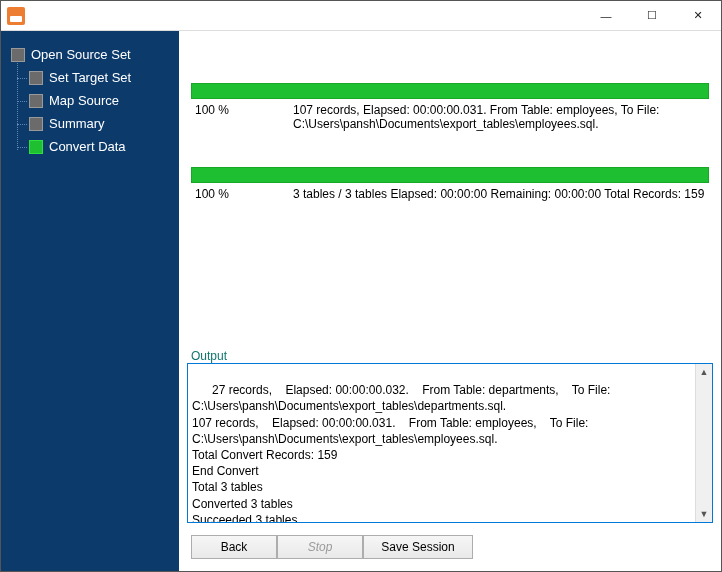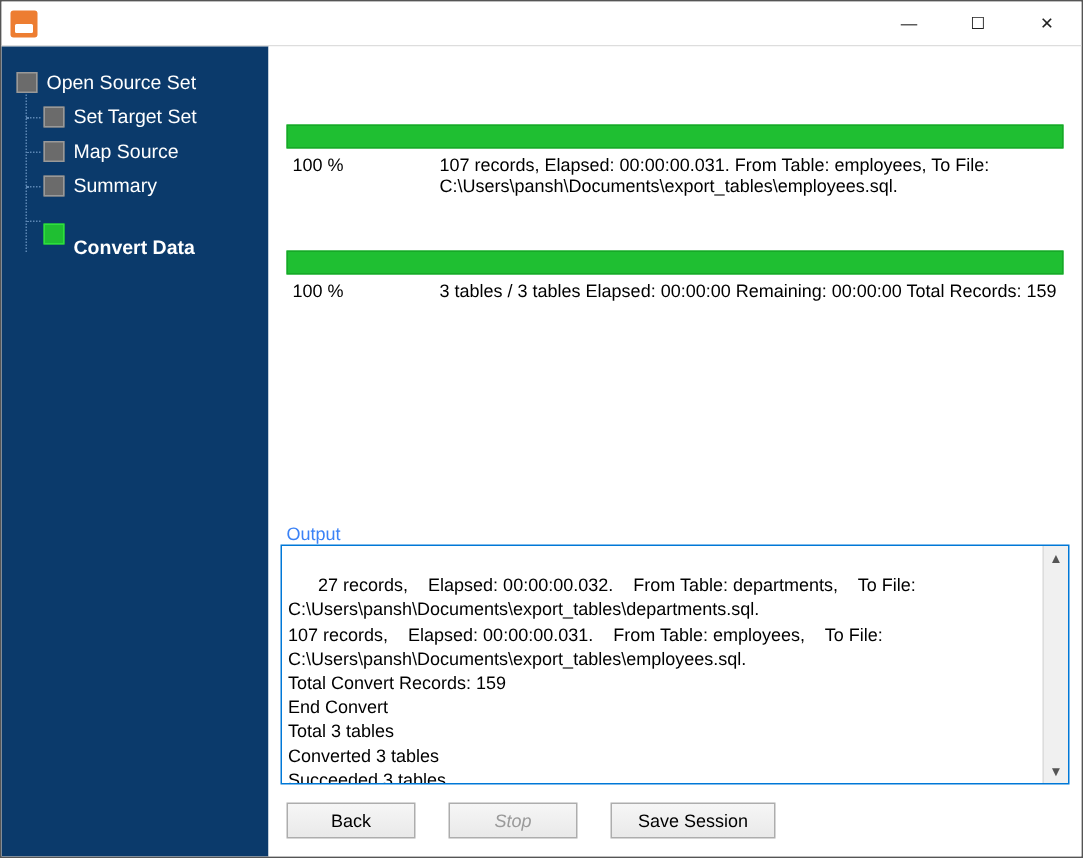--- a/index.html
+++ b/index.html
@@ -75,21 +75,21 @@
     width: 14px; height: 14px;
     background: #6b6b6b;
     border: 1px solid #999;
     flex-shrink: 0;
   }
   .node-square.active {
     background: #1fbf32;
     border-color: #2de03d;
   }
   .tree-label { color: #fff; }
-  .tree-item.active .tree-label { font-weight: bold; margin-top: 18px; }
+  .tree-item.active .tree-label { font-weight: normal; }
   .tree-lines {
     position: absolute;
     left: 6px; top: 20px; bottom: 8px;
     width: 1px;
     border-left: 1px dotted #5c86b3;
   }
   .tree-child::before {
     content: "";
     position: absolute;
     left: -12px; top: 12px;
@@ -120,21 +120,21 @@
     font-size: 12px;
     color: #000;
   }
   .progress-text .pct { width: 74px; }
   .progress-text .detail { flex: 1; }
   .progress-block { margin-bottom: 36px; }
 
   .output-label {
     margin-top: auto;
     font-size: 12px;
-    color: #3b82f6;
+    color: #0f766e;
     padding-left: 4px;
   }
   .output-box {
     border: 1px solid #0078d7;
     height: 160px;
     padding: 2px 4px;
     font-size: 12px;
     color: #000;
     position: relative;
     line-height: 1.35;
@@ -149,21 +149,20 @@
     display: flex;
     flex-direction: column;
     justify-content: space-between;
     align-items: center;
     border-left: 1px solid #ddd;
   }
   .output-scroll .arrow { font-size: 9px; color: #555; padding: 2px 0; }
 
   .button-row {
     display: flex;
-    gap: 22px;
     justify-content: flex-start;
     padding: 12px 4px 4px 4px;
   }
   .btn {
     width: 86px;
     height: 24px;
     background: linear-gradient(#f6f6f6, #e9e9e9);
     border: 1px solid #adadad;
     font-size: 12px;
     cursor: pointer;

